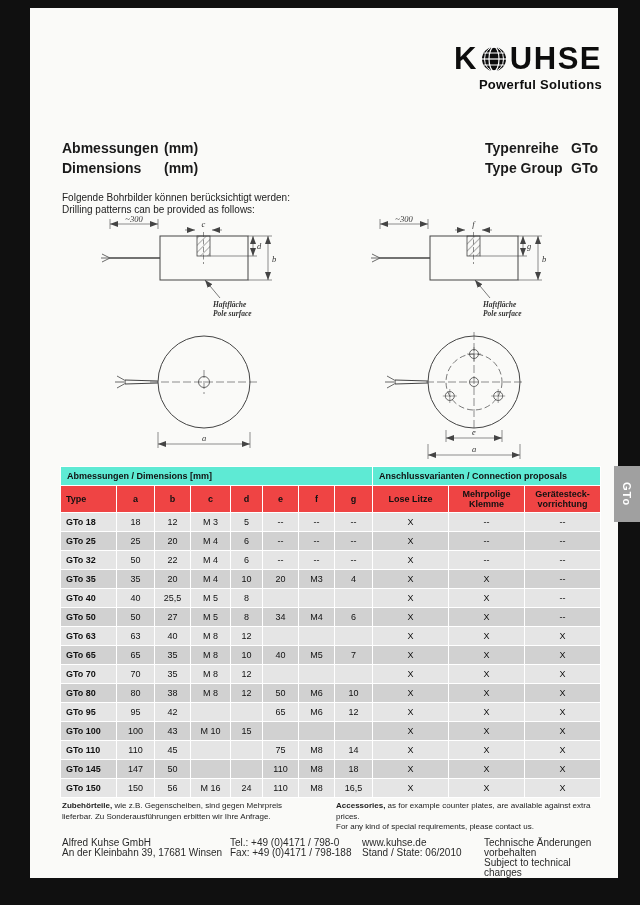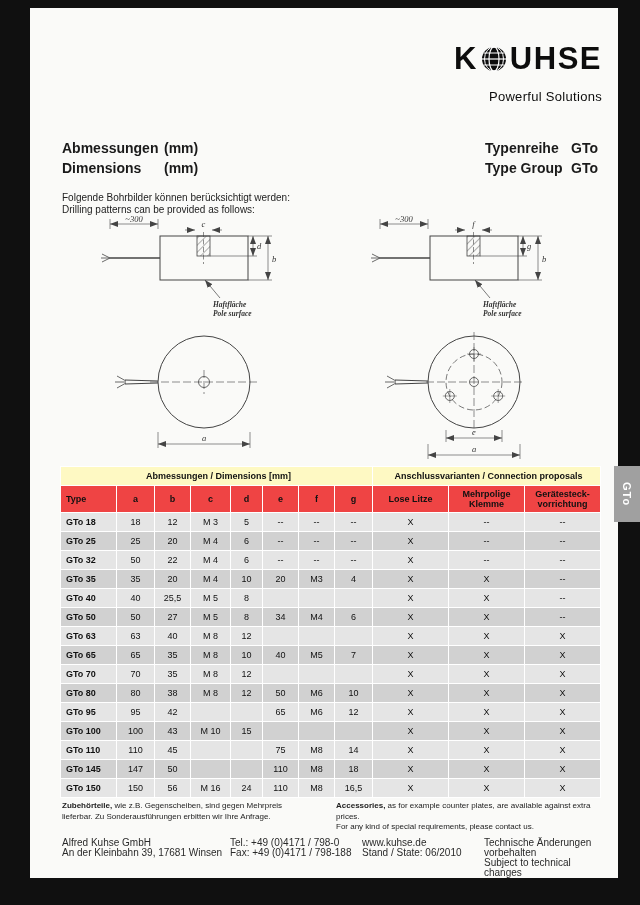--- a/index.html
+++ b/index.html
@@ -11,39 +11,39 @@
   }
   .page{
     position:absolute;left:30px;top:8px;width:588px;height:870px;
     background:#fafaf8;
   }
   
   .logo{position:absolute;top:36px;right:16px;text-align:right;}
   .brand-row{display:flex;align-items:center;justify-content:flex-end;gap:2px;}
   .brand-k,.brand-rest{font-size:31px;font-weight:bold;letter-spacing:1.5px;color:#0d0d0d;line-height:30px;}
   .globe{width:26px;height:26px;margin:0 1px;}
-  .tagline{font-size:13px;font-weight:normal;color:#0d0d0d;margin-top:15px;letter-spacing:0.3px;text-align:right;}
+  .tagline{font-size:13px;font-weight:bold;color:#0d0d0d;margin-top:3px;letter-spacing:0.3px;text-align:right;}
   
   .title-block{position:absolute;top:130px;left:32px;width:536px;display:flex;justify-content:space-between;}
   .trow{display:flex;font-size:14px;font-weight:bold;line-height:20px;}
   .title-left .t-label{width:102px;}
   .title-right .t-label{width:86px;}
   
   .intro{position:absolute;top:184px;left:32px;font-size:10px;line-height:12px;color:#222;}
   
   .drawings{position:absolute;top:206px;left:35px;}
   .dim-label{font-size:8.5px;font-style:italic;fill:#333;font-family:"Liberation Serif", serif;}
   .pole-label{font-size:7.5px;font-style:italic;font-weight:bold;fill:#333;font-family:"Liberation Serif", serif;}
   
   .dim-table{position:absolute;top:458px;left:30px;border-collapse:collapse;table-layout:fixed;width:540px;}
   .dim-table th,.dim-table td{
     border:1px solid #fff;font-size:9px;padding:0 2px;text-align:center;
     color:#111;overflow:hidden;
   }
-  .group-row th{background:#fef9c3;text-align:center;font-weight:bold;height:18px;padding-left:6px;}
+  .group-row th{background:#5eead4;text-align:left;font-weight:bold;height:18px;padding-left:6px;}
   .col-row th{background:#ef4444;font-weight:bold;height:26px;white-space:pre-line;line-height:10px;vertical-align:middle;}
   .col-row th.type-col{text-align:left;padding-left:5px;}
   .dim-table td{height:18px;}
   .dim-table td.type{text-align:left;font-weight:bold;padding-left:5px;}
   tr.light td{background:#e5e5e5;}
   tr.dark td{background:#d1d1d1;}
   
   .notes{position:absolute;top:793px;left:32px;width:536px;display:flex;justify-content:space-between;font-size:8px;line-height:10.5px;color:#222;}
   .note-de{width:258px;}
   .note-en{width:262px;}

